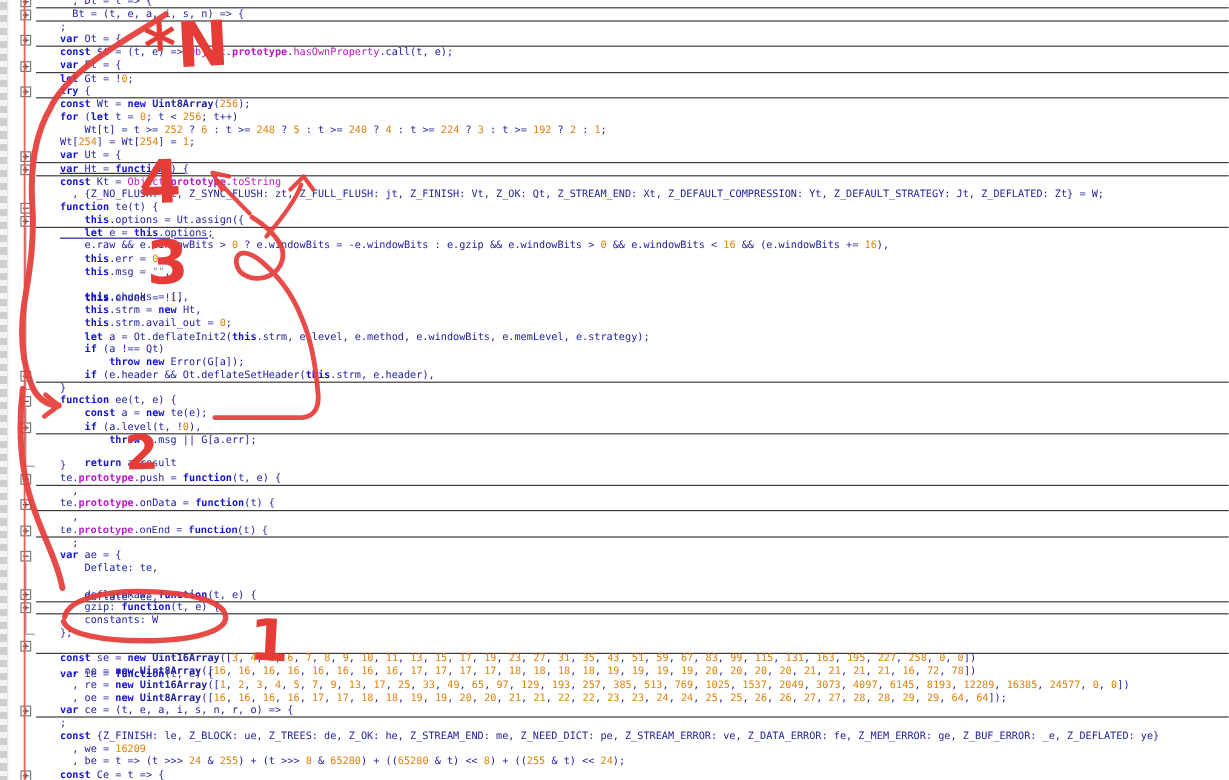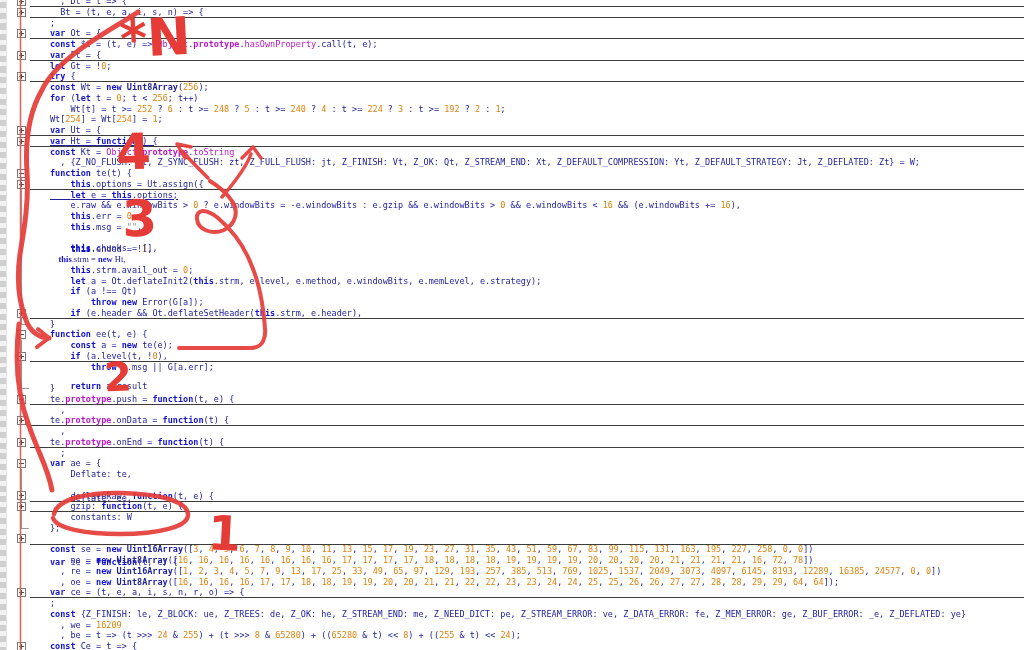--- a/index.html
+++ b/index.html
@@ -59,42 +59,42 @@
       <div class="cl" style="top: 157.25px;"><span class="id">  , {Z_NO_FLUSH: qt, Z_SYNC_FLUSH: zt, Z_FULL_FLUSH: jt, Z_FINISH: Vt, Z_OK: Qt, Z_STREAM_END: Xt, Z_DEFAULT_COMPRESSION: Yt, Z_DEFAULT_STRATEGY: Jt, Z_DEFLATED: Zt} = W;</span></div>
       <div class="cl" style="top: 168px;"><span class="kw">function</span><span class="id"> te(t) {</span></div>
       <div class="cl" style="top: 178.75px;"><span class="id">    </span><span class="kw">this</span><span class="id">.options = Ut.assign({</span></div>
       <div class="fold-h" style="top: 188.75px;"></div>
       <div class="cl" style="top: 189.5px; text-decoration: underline;"><span class="id">    </span><span class="kw">let</span><span class="id"> e = </span><span class="kw">this</span><span class="id">.options;</span></div>
       <div class="cl" style="top: 200.25px;"><span class="id">    e.raw &amp;&amp; e.windowBits &gt; </span><span class="num">0</span><span class="id"> ? e.windowBits = -e.windowBits : e.gzip &amp;&amp; e.windowBits &gt; </span><span class="num">0</span><span class="id"> &amp;&amp; e.windowBits &lt; </span><span class="num">16</span><span class="id"> &amp;&amp; (e.windowBits += </span><span class="num">16</span><span class="id">),</span></div>
       <div class="cl" style="top: 211px;"><span class="id">    </span><span class="kw">this</span><span class="id">.err = </span><span class="num">0</span><span class="id">,</span></div>
       <div class="cl" style="top: 221.75px;"><span class="id">    </span><span class="kw">this</span><span class="id">.msg = </span><span class="str">""</span><span class="id">,</span></div>
       <div class="cl" style="top: 244px;"><span class="id">    </span><span class="kw">this</span><span class="id">.ended = !</span><span class="num">1</span><span class="id">,</span></div>
       <div class="cl" style="top: 243.25px;"><span class="id">    </span><span class="kw">this</span><span class="id">.chunks = [],</span></div>
-      <div class="cl" style="top: 254px; font-family: Liberation Serif, serif;"><span class="id">    </span><span class="kw">this</span><span class="id">.strm = </span><span class="kw">new</span><span class="id"> Ht,</span></div>
+      <div class="cl" style="top: 254px;"><span class="id">    </span><span class="kw">this</span><span class="id">.strm = </span><span class="kw">new</span><span class="id"> Ht,</span></div>
       <div class="cl" style="top: 264.75px;"><span class="id">    </span><span class="kw">this</span><span class="id">.strm.avail_out = </span><span class="num">0</span><span class="id">;</span></div>
       <div class="cl" style="top: 275.5px;"><span class="id">    </span><span class="kw">let</span><span class="id"> a = Ot.deflateInit2(</span><span class="kw">this</span><span class="id">.strm, e.level, e.method, e.windowBits, e.memLevel, e.strategy);</span></div>
       <div class="cl" style="top: 286.25px;"><span class="id">    </span><span class="kw">if</span><span class="id"> (a !== Qt)</span></div>
       <div class="cl" style="top: 297px;"><span class="id">        </span><span class="kw">throw</span><span class="id"> </span><span class="kw">new</span><span class="id"> Error(G[a]);</span></div>
       <div class="cl" style="top: 307.75px;"><span class="id">    </span><span class="kw">if</span><span class="id"> (e.header &amp;&amp; Ot.deflateSetHeader(</span><span class="kw">this</span><span class="id">.strm, e.header),</span></div>
       <div class="fold-h" style="top: 317.75px;"></div>
       <div class="cl" style="top: 318.5px;"><span class="id">}</span></div>
       <div class="cl" style="top: 329.25px;"><span class="kw">function</span><span class="id"> ee(t, e) {</span></div>
       <div class="cl" style="top: 340px;"><span class="id">    </span><span class="kw">const</span><span class="id"> a = </span><span class="kw">new</span><span class="id"> te(e);</span></div>
       <div class="cl" style="top: 350.75px;"><span class="id">    </span><span class="kw">if</span><span class="id"> (a.level(t, !</span><span class="num">0</span><span class="id">),</span></div>
       <div class="fold-h" style="top: 360.75px;"></div>
       <div class="cl" style="top: 361.5px;"><span class="id">        </span><span class="kw">throw</span><span class="id"> a.msg || G[a.err];</span></div>
       <div class="cl" style="top: 381px;"><span class="id">    </span><span class="kw">return</span><span class="id"> a.result</span></div>
       <div class="cl" style="top: 383px;"><span class="id">}</span></div>
       <div class="cl" style="top: 393.75px;"><span class="id">te.</span><span class="mgb">prototype</span><span class="id">.push = </span><span class="kw">function</span><span class="id">(t, e) {</span></div>
       <div class="fold-h" style="top: 403.75px;"></div>
       <div class="cl" style="top: 404.5px;"><span class="id">  ,</span></div>
       <div class="cl" style="top: 415.25px;"><span class="id">te.</span><span class="mgb">prototype</span><span class="id">.onData = </span><span class="kw">function</span><span class="id">(t) {</span></div>
       <div class="fold-h" style="top: 425.25px;"></div>
       <div class="cl" style="top: 426px;"><span class="id">  ,</span></div>
-      <div class="cl" style="top: 436.75px;"><span class="id">te.</span><span class="mgb">prototype</span><span class="id">.onEnd = </span><span class="kw">function</span><span class="id">(t) {</span></div>
+      <div class="cl" style="top: 436.75px; font-family: Liberation Mono, monospace;"><span class="id">te.</span><span class="mgb">prototype</span><span class="id">.onEnd = </span><span class="kw">function</span><span class="id">(t) {</span></div>
       <div class="fold-h" style="top: 446.75px;"></div>
       <div class="cl" style="top: 447.5px;"><span class="id">  ;</span></div>
       <div class="cl" style="top: 458.25px;"><span class="kw">var</span><span class="id"> ae = {</span></div>
       <div class="cl" style="top: 469px;"><span class="id">    Deflate: te,</span></div>
       <div class="cl" style="top: 493px; text-align: right;"><span class="id">    deflate: ee,</span></div>
       <div class="cl" style="top: 490.5px;"><span class="id">    deflateRaw: </span><span class="kw">function</span><span class="id">(t, e) {</span></div>
       <div class="fold-h" style="top: 500.5px;"></div>
       <div class="cl" style="top: 501.25px;"><span class="id">    gzip: </span><span class="kw">function</span><span class="id">(t, e) {</span></div>
       <div class="fold-h" style="top: 511.25px;"></div>
       <div class="cl" style="top: 512px;"><span class="id">    constants: W</span></div>

